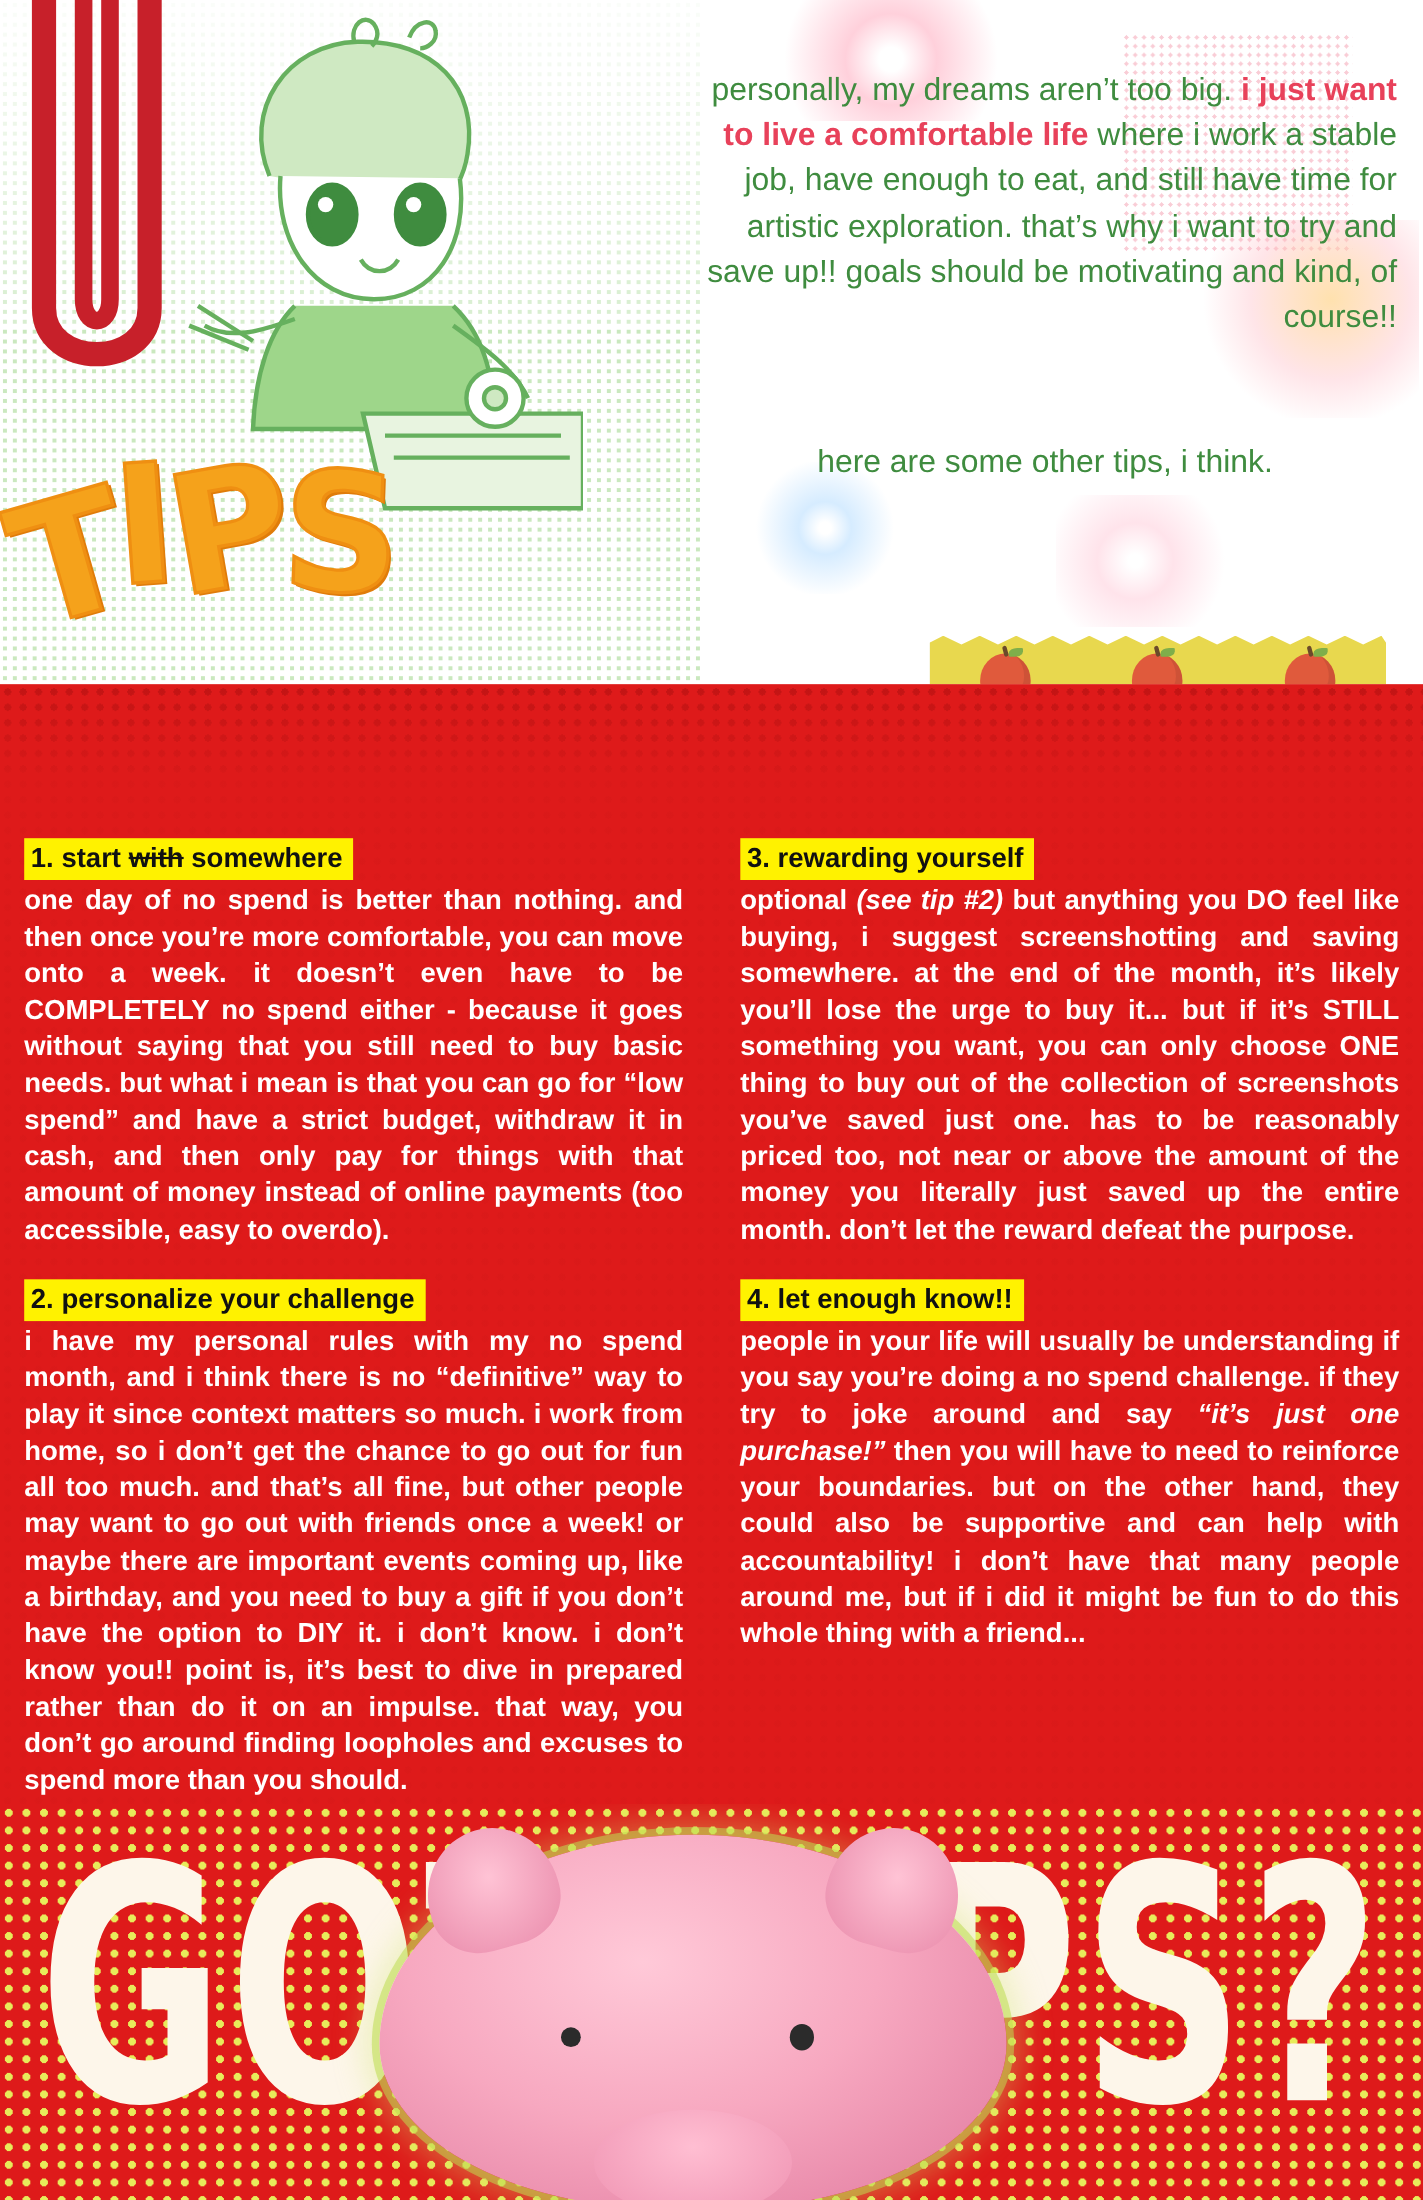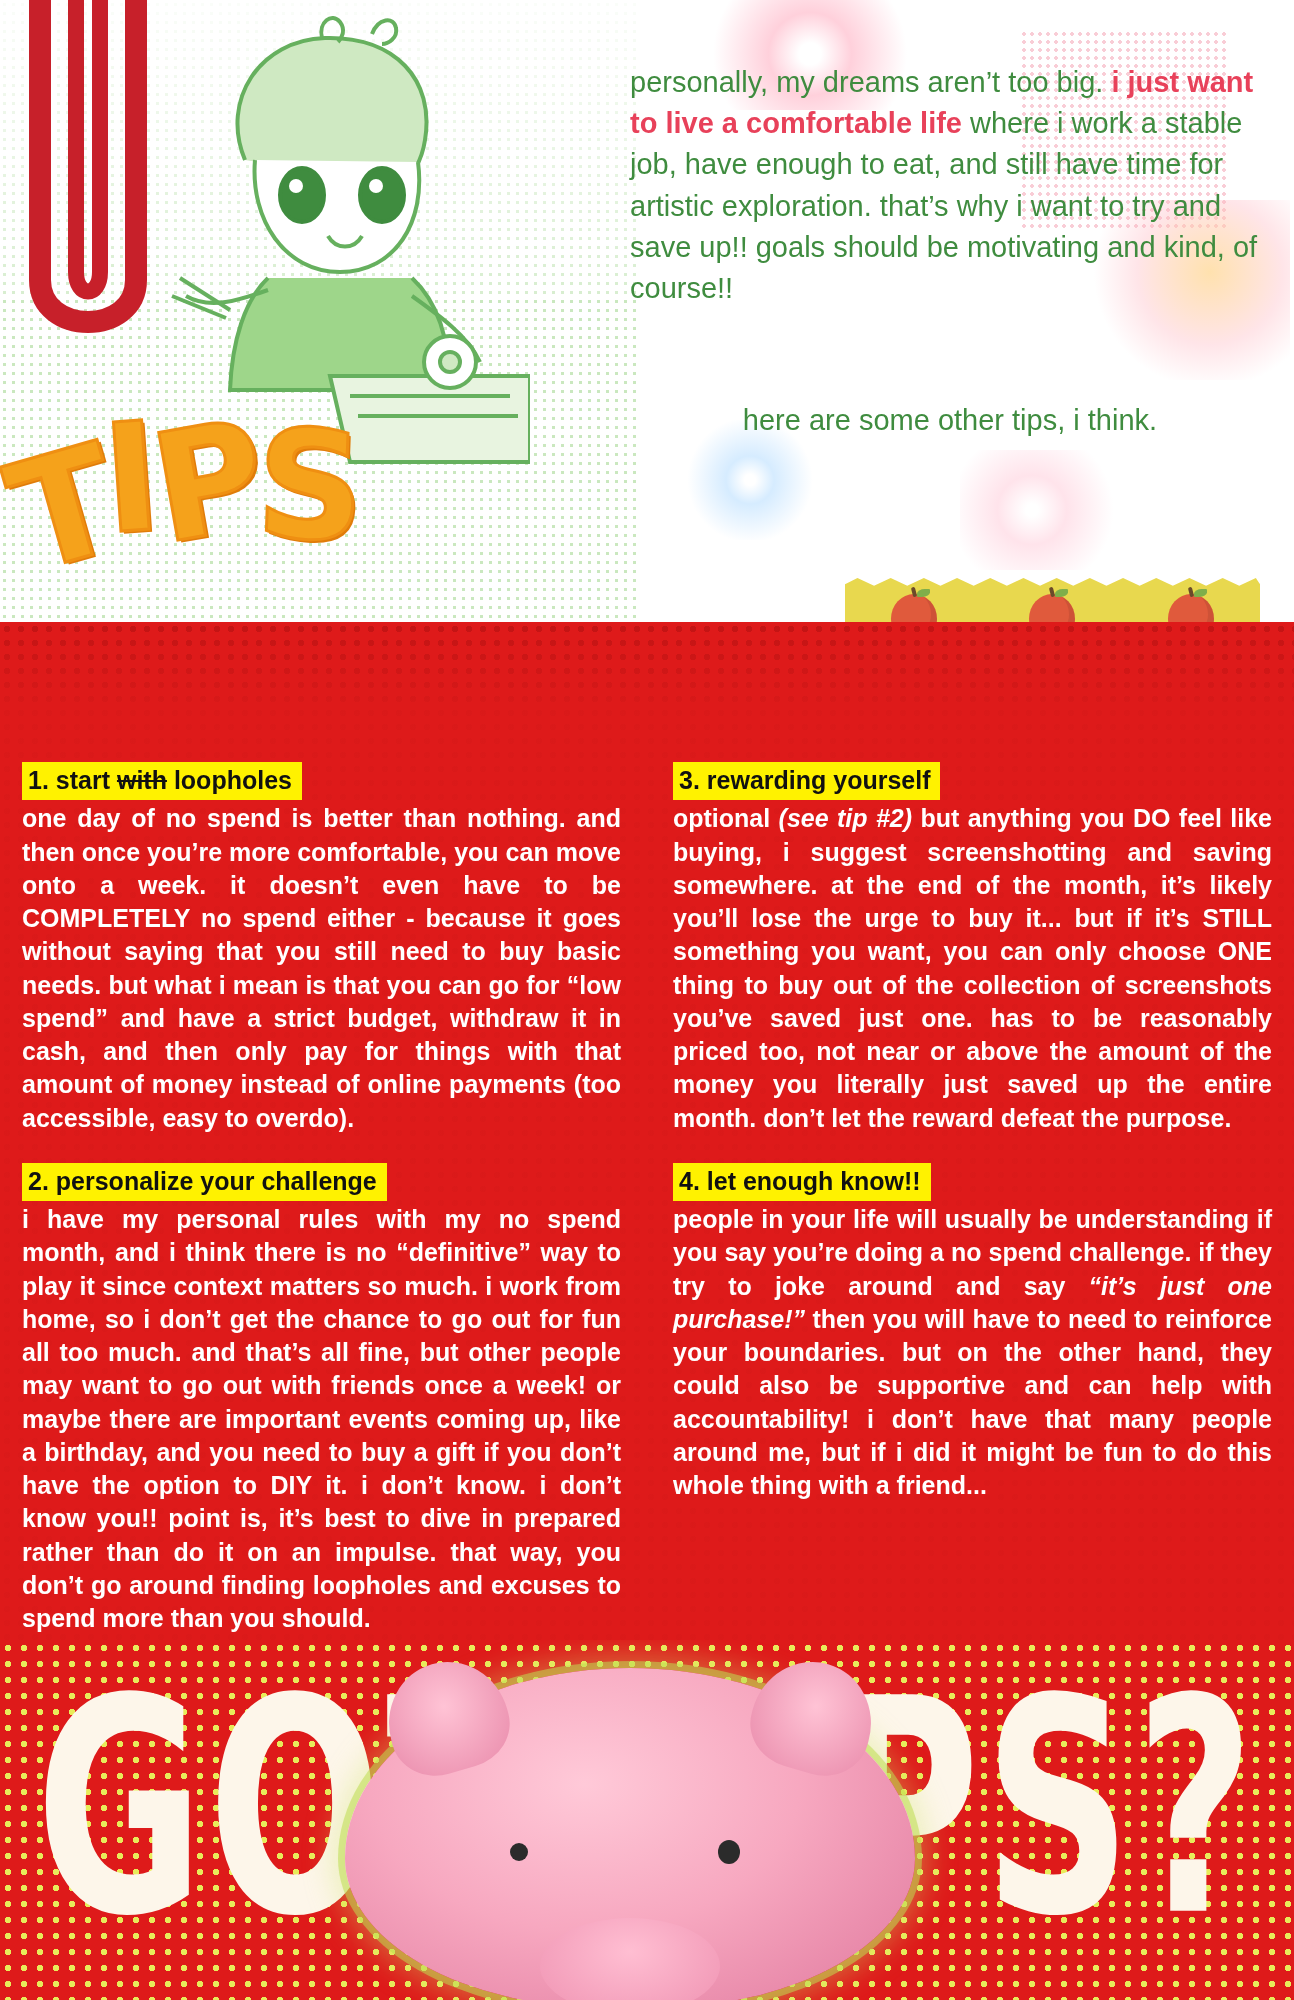--- a/index.html
+++ b/index.html
@@ -81,20 +81,21 @@
   .tips-word .t2 { display:inline-block; transform: rotate(2deg) translateY(-6px); }
   .tips-word .t3 { display:inline-block; transform: rotate(-4deg) translateY(6px); }
   .tips-word .t4 { display:inline-block; transform: rotate(8deg) translateY(20px); }
 
   
   .intro {
     position: absolute;
     right: 24px;
     top: 62px;
     width: 640px;
+    text-align: right;
     font-size: 29px;
     line-height: 1.42;
     color: #3f8c3f;
   }
   .intro .hl {
     color: #e8415a;
     font-weight: bold;
   }
   .intro-tail {
     position: absolute;
@@ -350,21 +351,21 @@
   </div>
 
   <div class="red-body">
     <div class="columns">
 
       <div class="col">
 
         <div class="tip">
           <div class="tip-head">
             <span>1.</span>
-            <span>start </span><s>with</s><span> loopholes</span>
+            <span>start </span><s>with</s><span> somewhere</span>
           </div>
           <div class="tip-body">one day of no spend is better than nothing. and then once you’re more comfortable, you can move onto a week. it doesn’t even have to be COMPLETELY no spend either - because it goes without saying that you still need to buy basic needs. but what i mean is that you can go for “low spend” and have a strict budget, withdraw it in cash, and then only pay for things with that amount of money instead of online payments (too accessible, easy to overdo).</div>
         </div>
 
         <div class="tip">
           <div class="tip-head">
             <span>2.</span>
             <span>personalize your challenge</span>
           </div>
           <div class="tip-body">i have my personal rules with my no spend month, and i think there is no “definitive” way to play it since context matters so much. i work from home, so i don’t get the chance to go out for fun all too much. and that’s all fine, but other people may want to go out with friends once a week! or maybe there are important events coming up, like a birthday, and you need to buy a gift if you don’t have the option to DIY it. i don’t know. i don’t know you!! point is, it’s best to dive in prepared rather than do it on an impulse. that way, you don’t go around finding loopholes and excuses to spend more than you should.</div>

